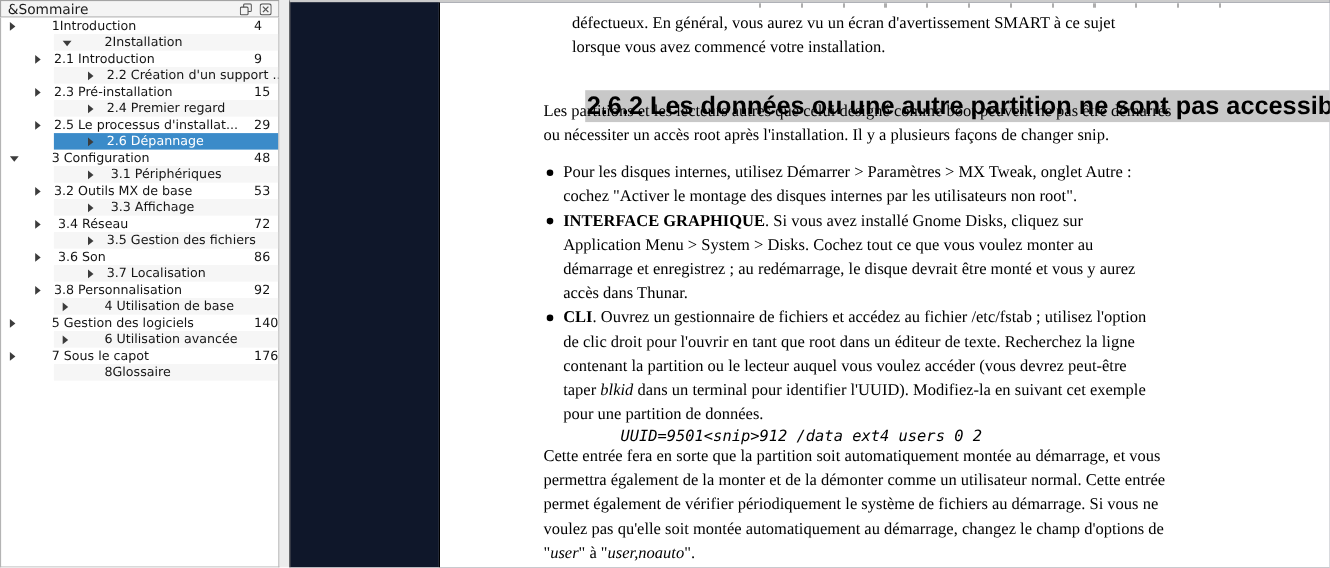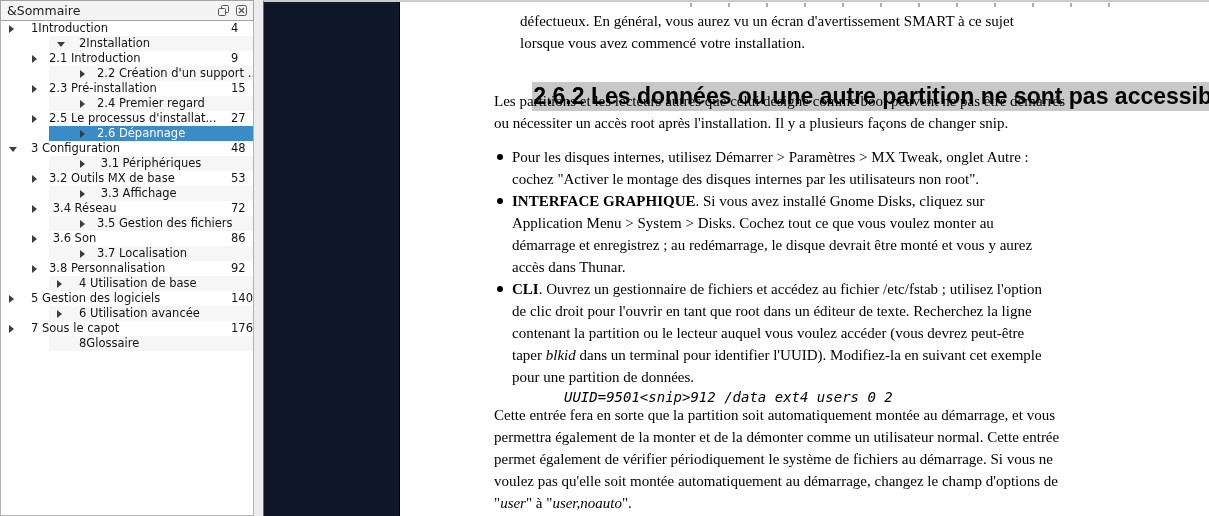--- a/index.html
+++ b/index.html
@@ -6,21 +6,21 @@
   html,body { margin:0; padding:0; }
   body {
     width:1209px; height:516px; overflow:hidden;
     font-family:"DejaVu Sans","Liberation Sans",sans-serif;
     background:#ffffff; display:flex;
   }
 
   
   .sidebar { width:254px; flex:none; display:flex; flex-direction:column; background:#fff; }
   .dock-title {
-    height:21px; flex:none; background:#f4f4f4;
+    height:16px; flex:none; background:#f4f4f4;
     border:1px solid #a3a3a3;
     display:flex; align-items:center; padding:0 4px 0 6px;
     font-size:12.5px; color:#1c1c1c;
   }
   .dock-title .spacer { flex:1; }
   .dock-btn {
     width:15px; height:15px; margin-left:3px; flex:none;
     display:flex; align-items:center; justify-content:center;
     color:#555; cursor:default;
   }
@@ -36,21 +36,21 @@
   .tarrow.collapsed {
     top:4px; border-left:5px solid #3c3c3c;
     border-top:4px solid transparent; border-bottom:4px solid transparent;
   }
   .tarrow.expanded {
     top:6px; border-top:5px solid #3c3c3c;
     border-left:4px solid transparent; border-right:4px solid transparent;
   }
   .lvl1 > .tarrow { left:8px; }
   .lvl2 > .tarrow { left:31px; }
-  .tlabel { position:absolute; left:30px; top:0; }
+  .tlabel { position:absolute; left:46px; top:0; }
   .lvl2 > .tlabel { left:48px; }
   .tpage { position:absolute; left:230px; top:0; }
 
   
   .splitter { width:9px; flex:none; background:#ececec; }
 
   
   .docview {
     flex:1; position:relative; overflow:hidden;
     background:#0f172a; border-top:2px solid #cccccc; border-left:1px solid #6a6a6a;padding-left:8px;
@@ -111,21 +111,21 @@
       </svg>
     </span>
   </div>
   <div class="tree">
       <div class="trow lvl1"><span class="tarrow collapsed"></span><span class="tlabel">1Introduction</span><span class="tpage">4</span></div>
       <div class="trow lvl1 alt"><span class="tarrow expanded"></span><span class="tlabel">2Installation</span><span class="tpage">9</span></div>
       <div class="trow lvl2"><span class="tarrow collapsed"></span><span class="tlabel">2.1 Introduction</span><span class="tpage">9</span></div>
       <div class="trow lvl2 alt"><span class="tarrow collapsed"></span><span class="tlabel">2.2 Création d'un support ...</span><span class="tpage">11</span></div>
       <div class="trow lvl2"><span class="tarrow collapsed"></span><span class="tlabel">2.3 Pré-installation</span><span class="tpage">15</span></div>
       <div class="trow lvl2 alt"><span class="tarrow collapsed"></span><span class="tlabel">2.4 Premier regard</span><span class="tpage">20</span></div>
-      <div class="trow lvl2"><span class="tarrow collapsed"></span><span class="tlabel">2.5 Le processus d'installat...</span><span class="tpage">27</span></div>
+      <div class="trow lvl2"><span class="tarrow collapsed"></span><span class="tlabel">2.5 Le processus d'installat...</span><span class="tpage">29</span></div>
       <div class="trow lvl2 alt selected"><span class="tarrow collapsed"></span><span class="tlabel">2.6 Dépannage</span><span class="tpage">45</span></div>
       <div class="trow lvl1"><span class="tarrow expanded"></span><span class="tlabel">3 Configuration</span><span class="tpage">48</span></div>
       <div class="trow lvl2 alt"><span class="tarrow collapsed"></span><span class="tlabel"> 3.1 Périphériques</span><span class="tpage">48</span></div>
       <div class="trow lvl2"><span class="tarrow collapsed"></span><span class="tlabel">3.2 Outils MX de base</span><span class="tpage">53</span></div>
       <div class="trow lvl2 alt"><span class="tarrow collapsed"></span><span class="tlabel"> 3.3 Affichage</span><span class="tpage">67</span></div>
       <div class="trow lvl2"><span class="tarrow collapsed"></span><span class="tlabel"> 3.4 Réseau</span><span class="tpage">72</span></div>
       <div class="trow lvl2 alt"><span class="tarrow collapsed"></span><span class="tlabel">3.5 Gestion des fichiers</span><span class="tpage">80</span></div>
       <div class="trow lvl2"><span class="tarrow collapsed"></span><span class="tlabel"> 3.6 Son</span><span class="tpage">86</span></div>
       <div class="trow lvl2 alt"><span class="tarrow collapsed"></span><span class="tlabel">3.7 Localisation</span><span class="tpage">88</span></div>
       <div class="trow lvl2"><span class="tarrow collapsed"></span><span class="tlabel">3.8 Personnalisation</span><span class="tpage">92</span></div>

